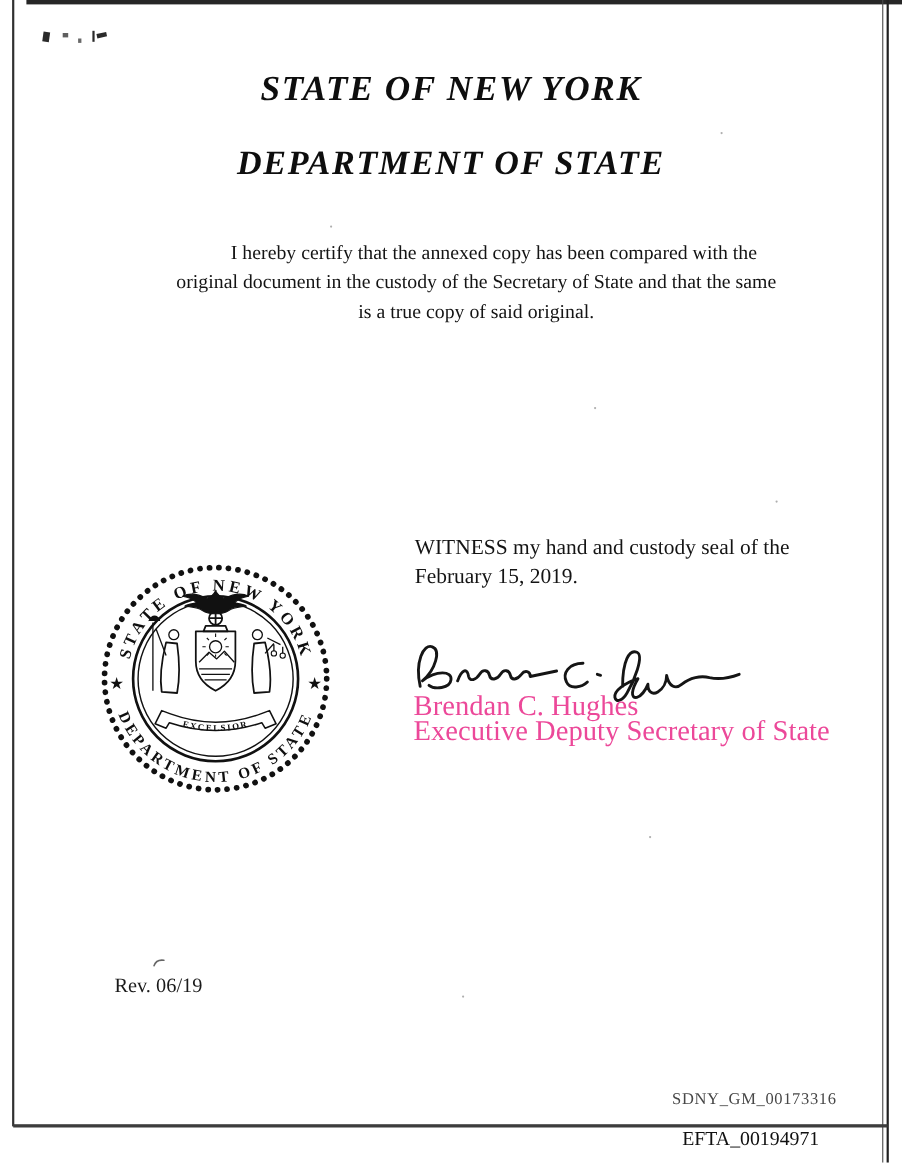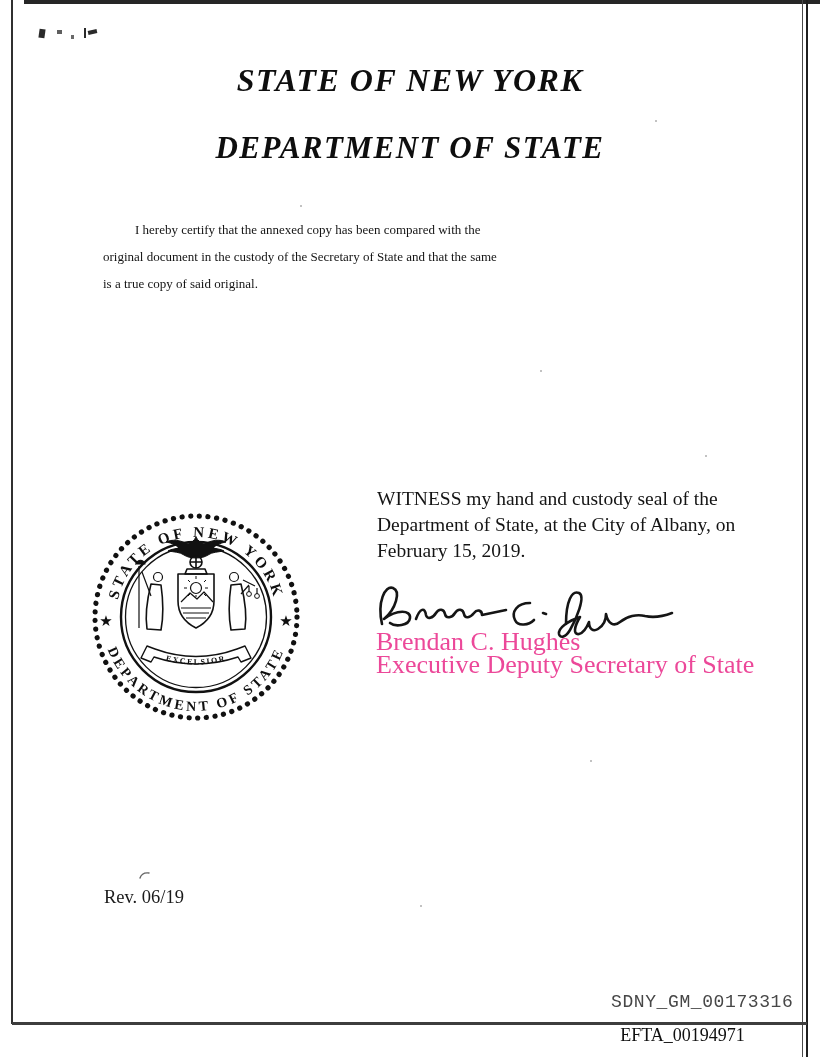--- a/index.html
+++ b/index.html
@@ -20,35 +20,35 @@
   .edge-bottom{left:12px;top:1022px;width:795px;height:3px;background:#3d3d3d;}
 
   .heading{
     left:0;width:820px;text-align:center;
     font-weight:bold;font-style:italic;
     letter-spacing:1.5px;color:#0e0e0e;
   }
   .heading-1{top:62px;font-size:32px;}
   .heading-2{top:130px;font-size:31px;}
 
-  .para{left:103px;top:216px;width:660px;font-size:13px;line-height:27px;color:#141414;}
+  .para{left:103px;top:216px;width:660px;font-size:18px;line-height:27px;color:#141414;text-align:center;}
   .para .indent{text-indent:32px;}
 
   .witness{left:377px;top:486px;width:400px;font-size:19.5px;line-height:26px;color:#141414;}
 
   .signer{left:376px;font-size:26px;line-height:26px;color:#ec4899;}
   .signer-name{top:629px;}
   .signer-title{top:652px;}
 
   .rev{left:104px;top:887px;font-size:18.5px;color:#1a1a1a;}
 
   .bates-inner{
     left:611px;top:992px;width:160px;
-    font-family:Liberation Mono, monospace;
-    font-size:18px;letter-spacing:0.6px;color:#474747;
+    font-family:Liberation Serif, serif;
+    font-size:15px;letter-spacing:0.6px;color:#474747;
   }
   .bates-outer{
     left:560px;top:1025px;width:245px;text-align:center;
     font-size:18px;color:#101010;
   }
 
   
   .smudge{background:#2a2a2a;}
   .sm1{left:39px;top:29px;width:6px;height:9px;transform:rotate(8deg);}
   .sm2{left:57px;top:30px;width:5px;height:4px;opacity:.75;}
@@ -82,21 +82,20 @@
 <div class="abs heading heading-2 nowrap">DEPARTMENT OF STATE</div>
 
 <div class="abs para">
   <div class="indent nowrap">I hereby certify that the annexed copy has been compared with the</div>
   <div class="nowrap">original document in the custody of the Secretary of State and that the same</div>
   <div class="nowrap">is a true copy of said original.</div>
 </div>
 
 <div class="abs witness">
   <div class="nowrap">WITNESS my hand and custody seal of the</div>
-  <div class="nowrap">Department of State, at the City of Albany, on</div>
   <div class="nowrap">February 15, 2019.</div>
 </div>
 
 <svg class="abs" style="left:368px;top:578px" width="306" height="62" viewBox="0 0 306 62">
   <g fill="none" stroke="#151515" stroke-width="2.6" stroke-linecap="round" stroke-linejoin="round">
     <path d="M14,46 C9,24 17,7 25,10 C33,13 28,31 16,41 C29,31 43,32 42,40 C41,48 27,49 22,45"></path>
     <path d="M48,41 c4,-11 9,-12 10,-4 c1,5 7,3 10,-2 c3,-5 8,-4 9,1 c1,5 7,4 10,-1 c3,-5 8,-4 9,1 c1,5 6,4 10,-1 c3,-4 8,-3 8,2 l24,-5"></path>
     <path d="M162,25 c-13,0 -19,9 -15,17 c3,7 14,5 19,0"></path>
     <path d="M175,35 l3,1"></path>
     <path d="M198,46 c0,-23 6,-34 13,-31 c7,3 -3,27 -9,37 c-4,7 -10,9 -11,4 c-1,-6 9,-13 21,-17 c-6,10 -7,18 -1,17 c4,-1 8,-7 10,-12 c0,7 4,10 9,7 c5,-3 8,-9 8,-15 c2,10 8,13 14,8 c7,-6 17,-8 25,-6 c9,2 19,0 27,-3"></path>

